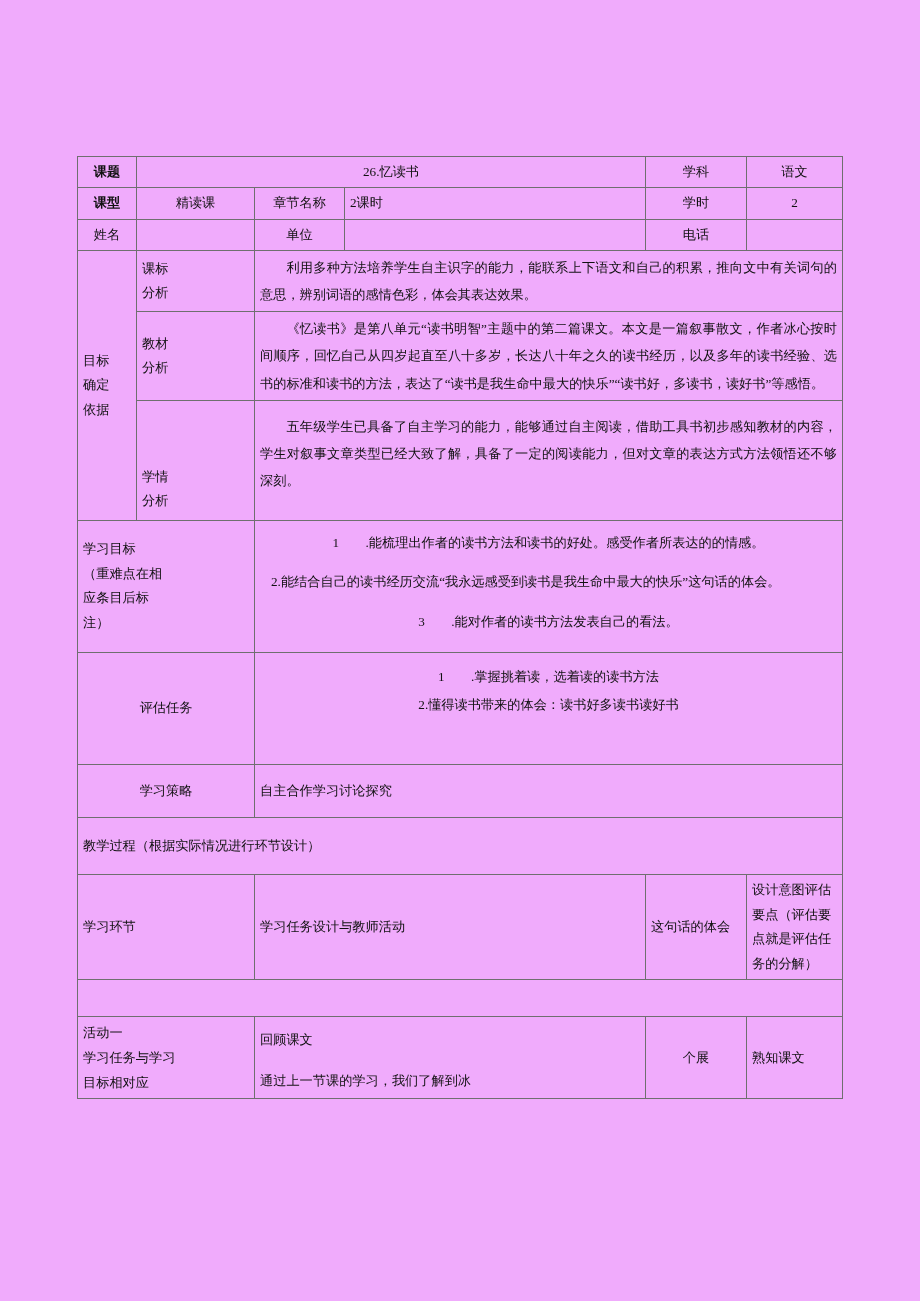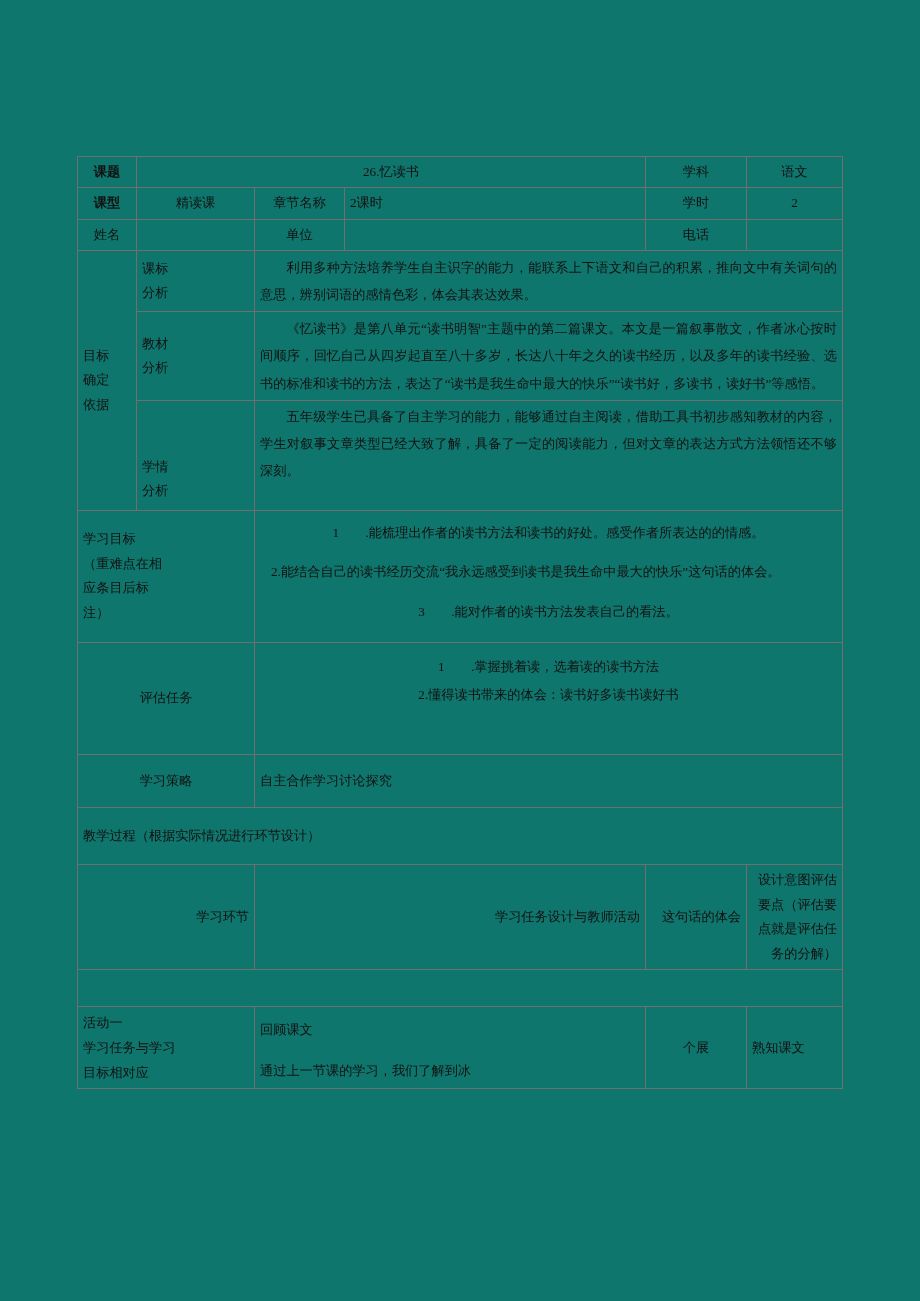--- a/index.html
+++ b/index.html
@@ -11,21 +11,21 @@
     width: 920px;
     height: 1301px;
     font-family: "Liberation Serif", "DejaVu Serif", serif;
     color: #000000;
     overflow: hidden;
   }
   .page {
     position: relative;
     width: 920px;
     height: 1301px;
-    background: #0f766e;
+    background: #f0abfc;
     box-sizing: border-box;
   }
   .doc-table {
     position: absolute;
     left: 77px;
     top: 156px;
     width: 766px;
     border-collapse: collapse;
     table-layout: fixed;
   }
@@ -76,21 +76,21 @@
   .listline-wrap {
     margin: 11px;
     line-height: 2.15;
     text-align: left;
   }
   .big-center {
     text-align: left;
     font-size: 13.5px;
   }
   .proc-head {
-    text-align: right;
+    text-align: left;
     line-height: 1.75;
   }
   .empty-row td { height: 30px; }
 </style>
 </head>
 <body>
 
 <div class="page">
 
   <table class="doc-table">
@@ -160,21 +160,21 @@
         </td>
       </tr>
 
       <tr>
         <td class="stack" style="vertical-align:bottom; padding-bottom:6px">
           <span class="stack-lines">
             <span>学情</span>
             <span>分析</span>
           </span>
         </td>
-        <td colspan="4" class="vtop" style="padding-top:2px; padding-bottom:26px">
+        <td colspan="4" class="vtop" style="padding-top:12px; padding-bottom:26px">
           <p class="para">五年级学生已具备了自主学习的能力，能够通过自主阅读，借助工具书初步感知教材的内容，学生对叙事文章类型已经大致了解，具备了一定的阅读能力，但对文章的表达方式方法领悟还不够深刻。</p>
         </td>
       </tr>
 
       <tr>
         <td class="stack vmid" colspan="2">
           <span class="stack-lines">
             <span>学习目标</span>
             <span>（重难点在相</span>
             <span>应条目后标</span>

